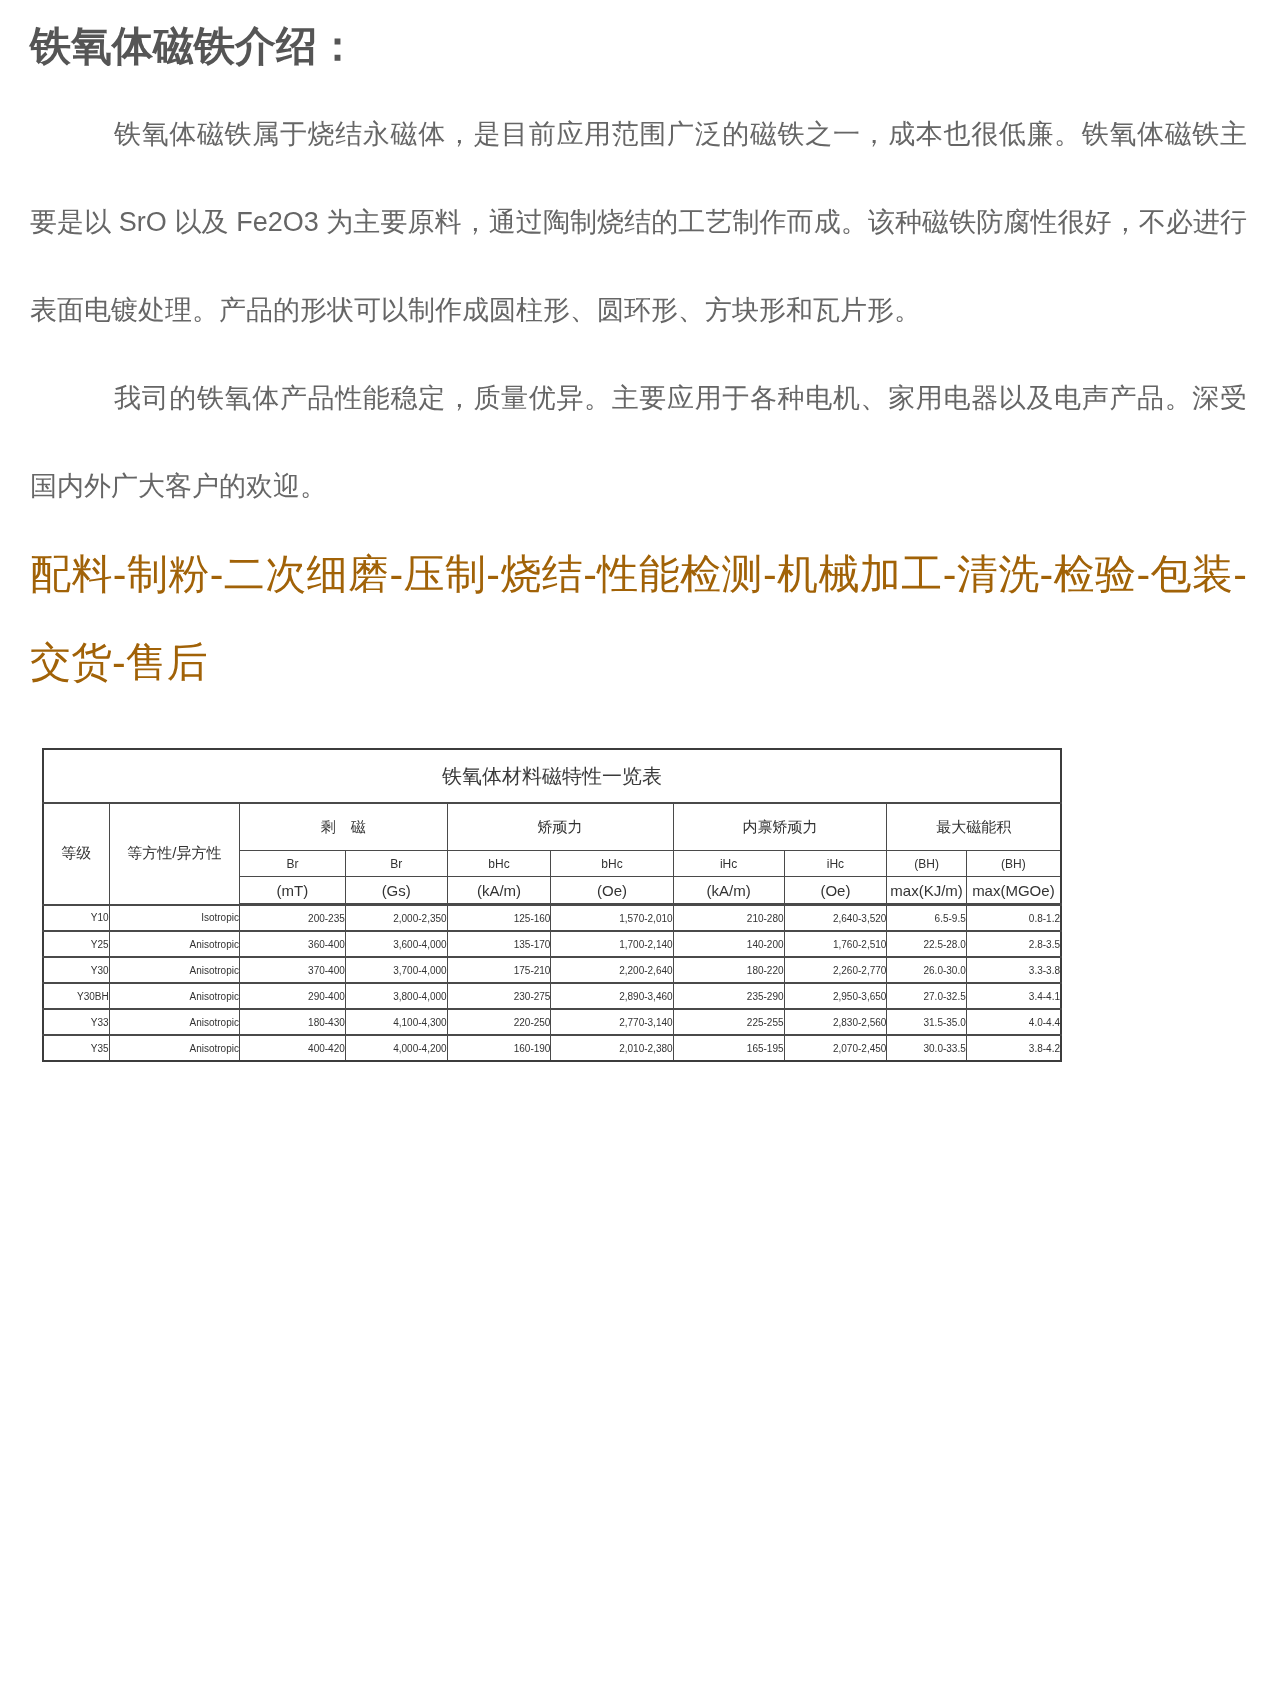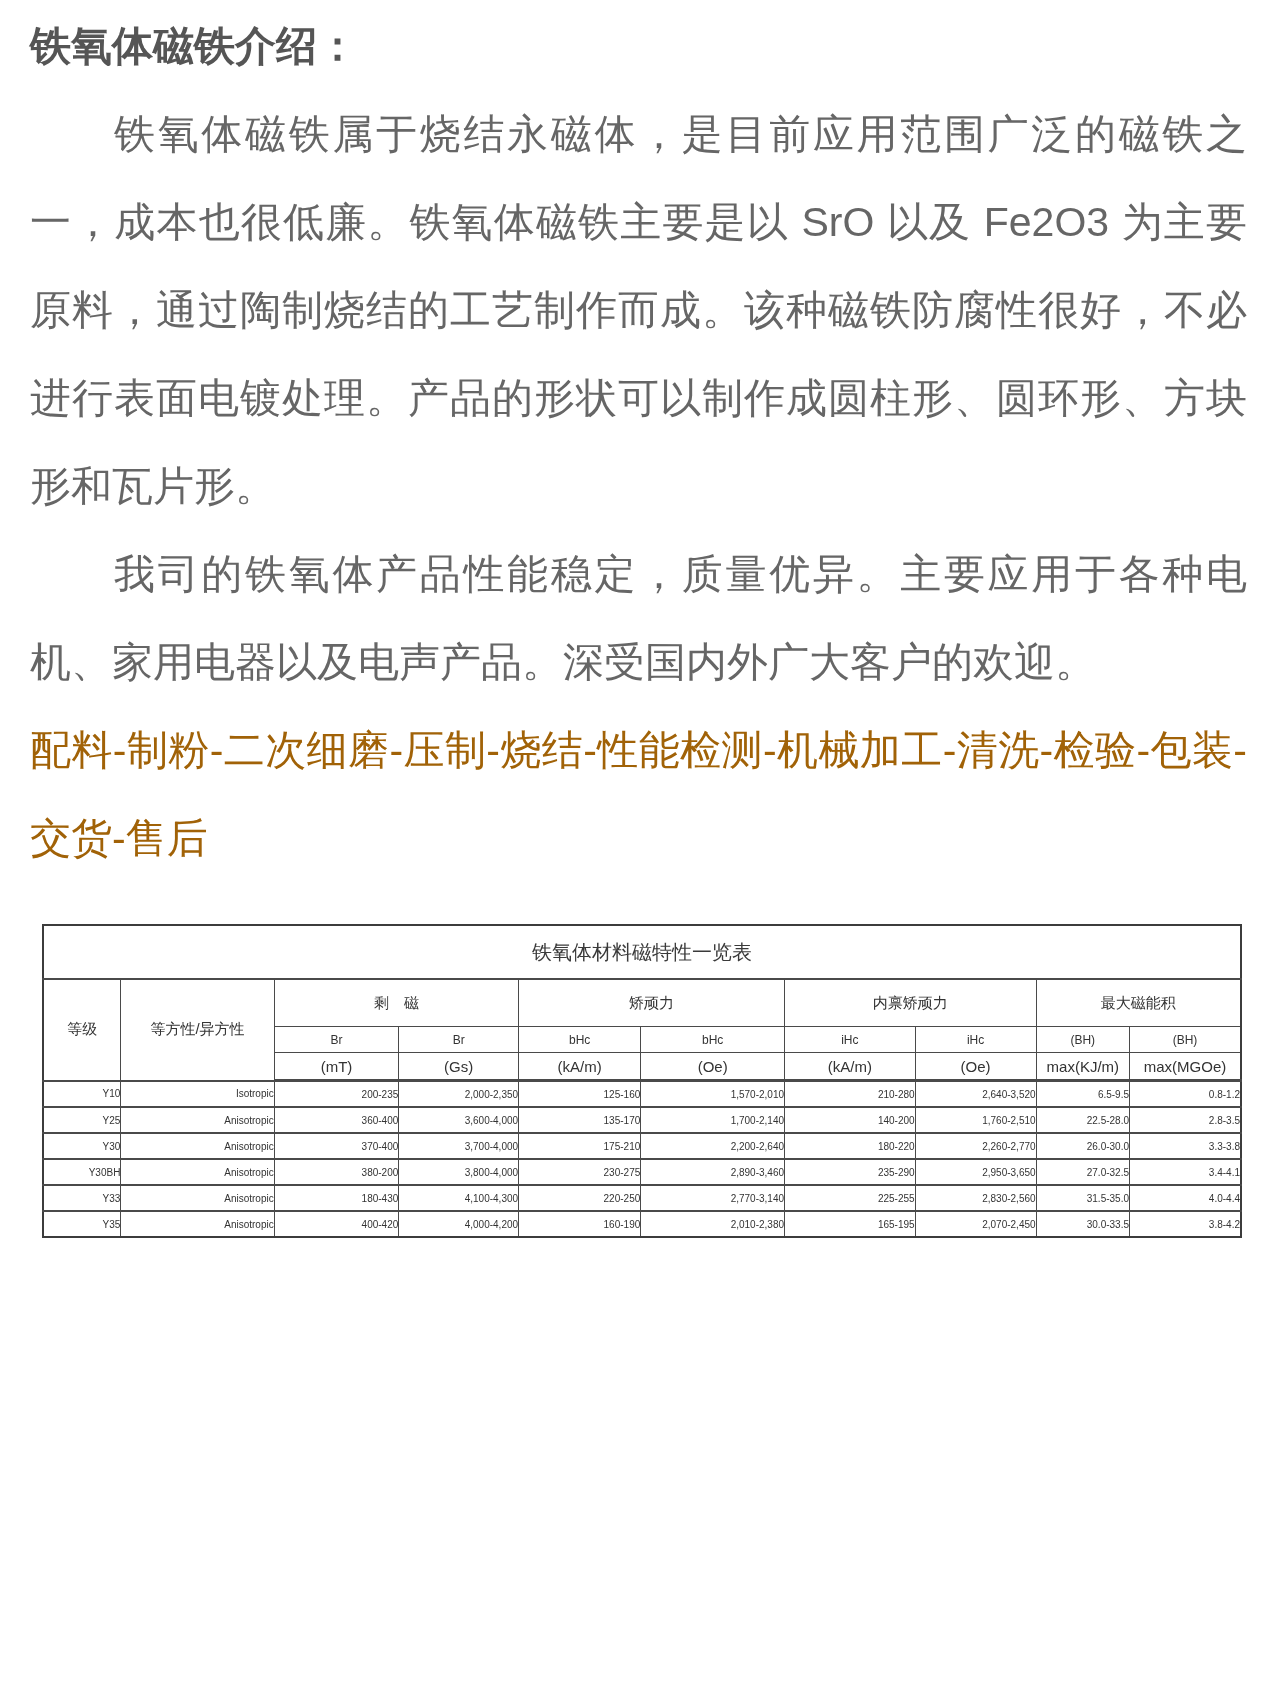--- a/index.html
+++ b/index.html
@@ -17,39 +17,39 @@
     padding: 2px 40px 4px 30px;
   }
   .intro-heading, .process-heading {
     font-size: 41px;
     font-weight: bold;
     color: #555555;
     line-height: 88px;
     margin: 0;
   }
   .body-para {
-    font-size: 41px;
+    font-size: 27px;
     color: #666666;
     line-height: 88px;
     margin: 0;
     text-indent: 84px;
     text-align: justify;
   }
   .flow-para {
     font-size: 41px;
     color: #a16207;
     line-height: 88px;
     margin: 0;
     text-align: justify;
   }
   .tbl-wrap {
     margin: 42px 0 0 12px;
   }
   table.props {
-    width: 1200px;
+    width: 1020px;
     border-collapse: collapse;
     table-layout: fixed;
     border: 2px solid #3c3c3c;
     color: #333333;
   }
   table.props td {
     border: 1px solid #4a4a4a;
     text-align: center;
     vertical-align: middle;
     padding: 0;
@@ -176,21 +176,21 @@
         <td>175-210</td>
         <td>2,200-2,640</td>
         <td>180-220</td>
         <td>2,260-2,770</td>
         <td>26.0-30.0</td>
         <td>3.3-3.8</td>
       </tr>
       <tr class="data-row">
         <td>Y30BH</td>
         <td>Anisotropic</td>
-        <td>380-200</td>
+        <td>290-400</td>
         <td>3,800-4,000</td>
         <td>230-275</td>
         <td>2,890-3,460</td>
         <td>235-290</td>
         <td>2,950-3,650</td>
         <td>27.0-32.5</td>
         <td>3.4-4.1</td>
       </tr>
       <tr class="data-row">
         <td>Y33</td>

